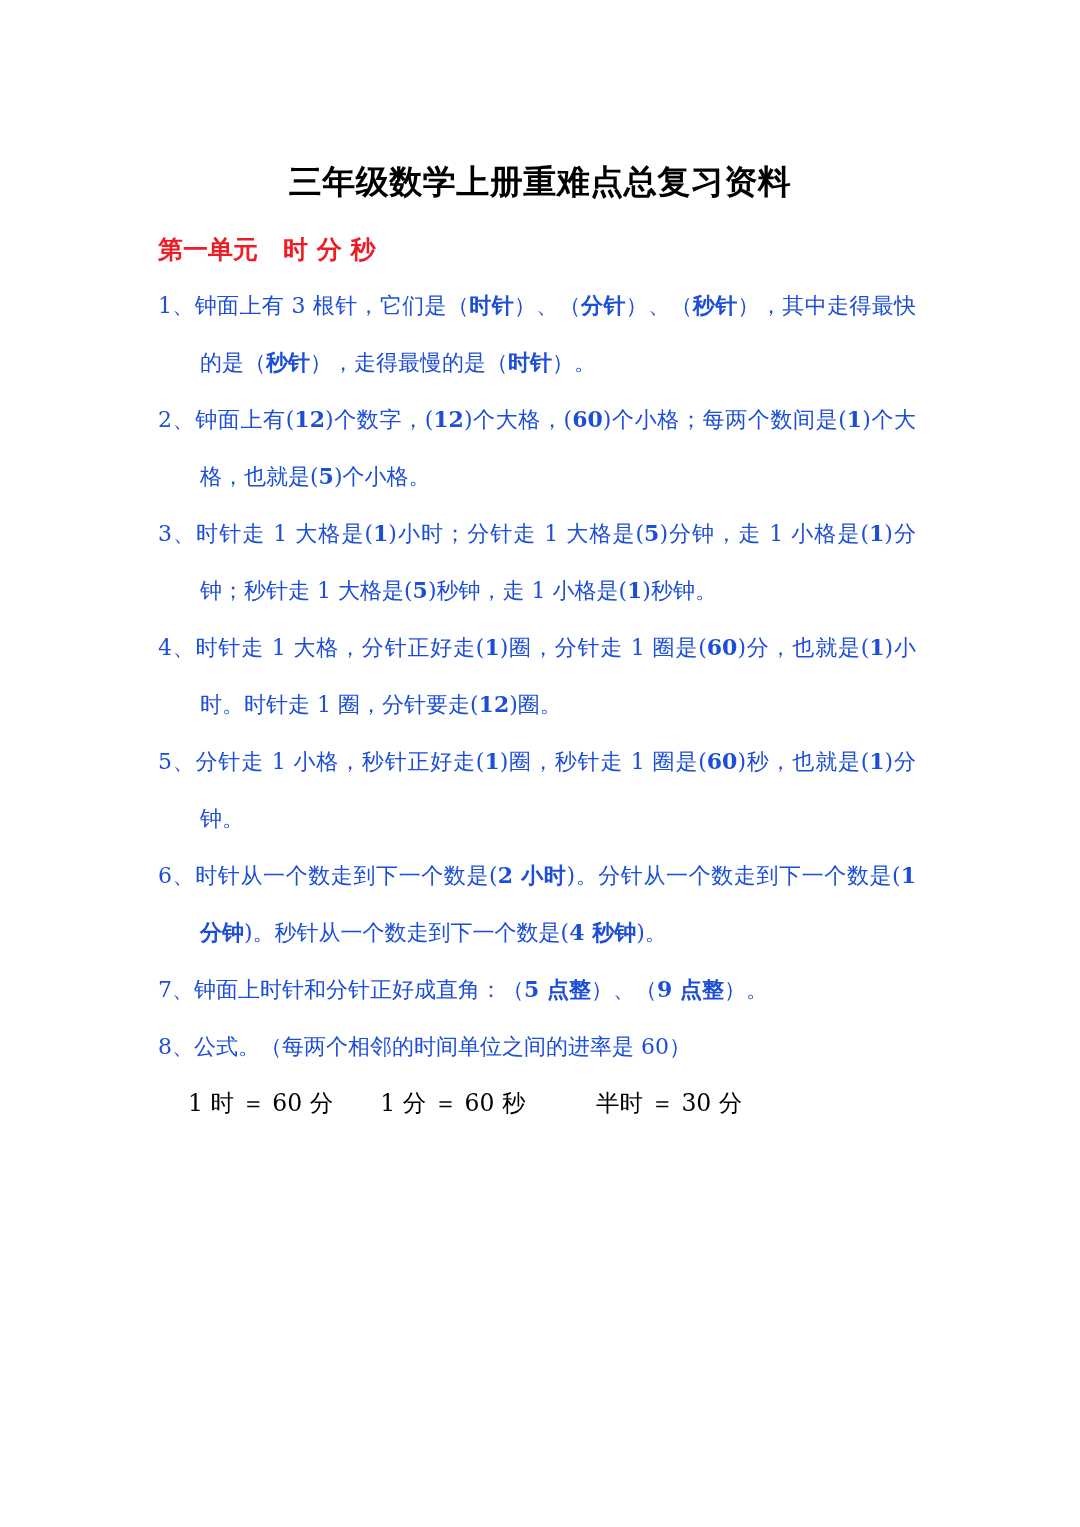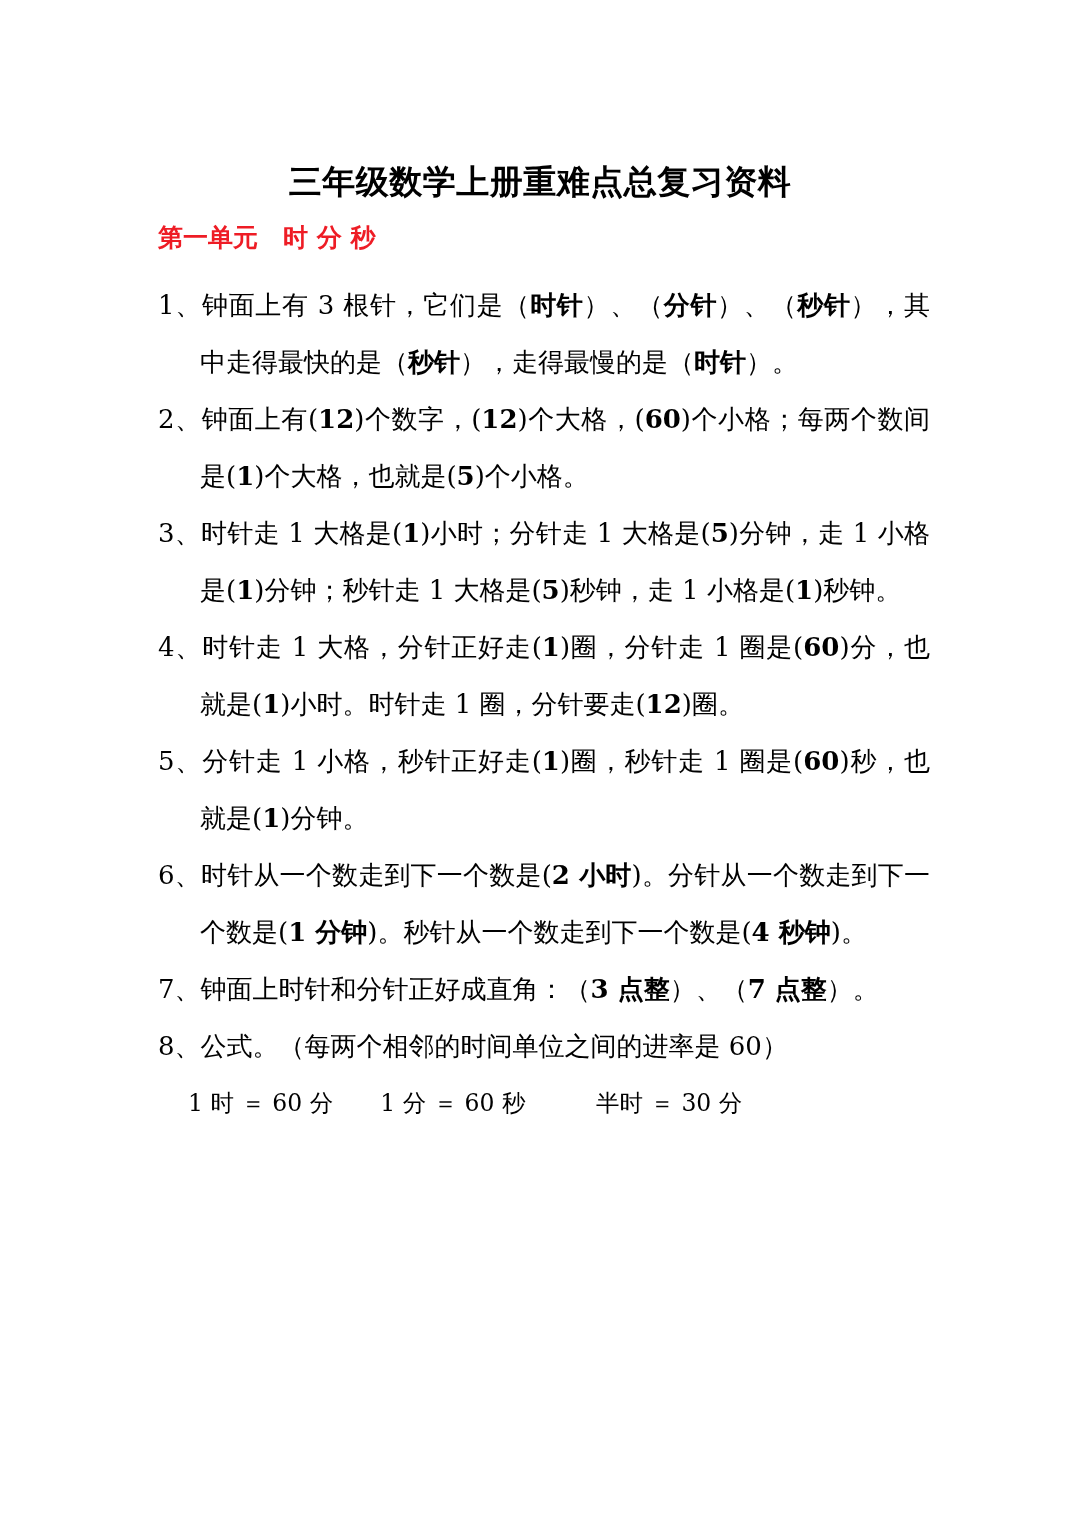--- a/index.html
+++ b/index.html
@@ -55,26 +55,26 @@
 
   
   .body-block {
     position: absolute;
     left: 158px;
     top: 277px;
     width: 772px;
   }
 
   .item {
-    font-size: 26px;
+    font-size: 22px;
     line-height: 57px;
-    color: #000000;
+    color: #1d4ed8;
     text-align: justify;
     text-justify: inter-character;
-    margin: 0 0 0 0;
+    margin: 0 14px 0 0;
     padding-left: 42px;
     text-indent: -42px;
   }
   .item.no-hang {
     padding-left: 0;
     text-indent: 0;
   }
 
   .formula-line {
     font-size: 23.5px;
@@ -86,37 +86,37 @@
 
   .b { font-weight: bold; }
 </style>
 </head>
 <body style="background: rgb(255, 255, 255);">
 
 <div class="page">
 
   <div class="doc-title">三年级数学上册重难点总复习资料</div>
 
-  <div class="section-heading" style="color: rgb(238, 28, 37);">第一单元　时 分 秒</div>
+  <div class="section-heading" style="color: rgb(238, 28, 37); margin-top: 12px;">第一单元　时 分 秒</div>
 
   <div class="body-block">
 
     <p class="item"><span>1、</span>钟面上有 3 根针，它们是（<span class="b">时针</span>）、（<span class="b">分针</span>）、（<span class="b">秒针</span>），其中走得最快的是（<span class="b">秒针</span>），走得最慢的是（<span class="b">时针</span>）。</p>
 
     <p class="item"><span>2、</span>钟面上有(<span class="b">12</span>)个数字，(<span class="b">12</span>)个大格，(<span class="b">60</span>)个小格；每两个数间是(<span class="b">1</span>)个大格，也就是(<span class="b">5</span>)个小格。</p>
 
     <p class="item"><span>3、</span>时针走 1 大格是(<span class="b">1</span>)小时；分针走 1 大格是(<span class="b">5</span>)分钟，走 1 小格是(<span class="b">1</span>)分钟；秒针走 1 大格是(<span class="b">5</span>)秒钟，走 1 小格是(<span class="b">1</span>)秒钟。</p>
 
     <p class="item"><span>4、</span>时针走 1 大格，分针正好走(<span class="b">1</span>)圈，分针走 1 圈是(<span class="b">60</span>)分，也就是(<span class="b">1</span>)小时。时针走 1 圈，分针要走(<span class="b">12</span>)圈。</p>
 
     <p class="item"><span>5、</span>分针走 1 小格，秒针正好走(<span class="b">1</span>)圈，秒针走 1 圈是(<span class="b">60</span>)秒，也就是(<span class="b">1</span>)分钟。</p>
 
     <p class="item"><span>6、</span>时针从一个数走到下一个数是(<span class="b">2 小时</span>)。分针从一个数走到下一个数是(<span class="b">1 分钟</span>)。秒针从一个数走到下一个数是(<span class="b">4 秒钟</span>)。</p>
 
-    <p class="item"><span>7、</span>钟面上时针和分针正好成直角：（<span class="b">3 点整</span>）、（<span class="b">7 点整</span>）。</p>
+    <p class="item"><span>7、</span>钟面上时针和分针正好成直角：（<span class="b">5 点整</span>）、（<span class="b">9 点整</span>）。</p>
 
     <p class="item"><span>8、</span>公式。（每两个相邻的时间单位之间的进率是 60）</p>
 
     <div class="formula-line">1 时 ＝ 60 分　　1 分 ＝ 60 秒　　　半时 ＝ 30 分</div>
 
 
   </div>
 </div>
 
 </body></html>

